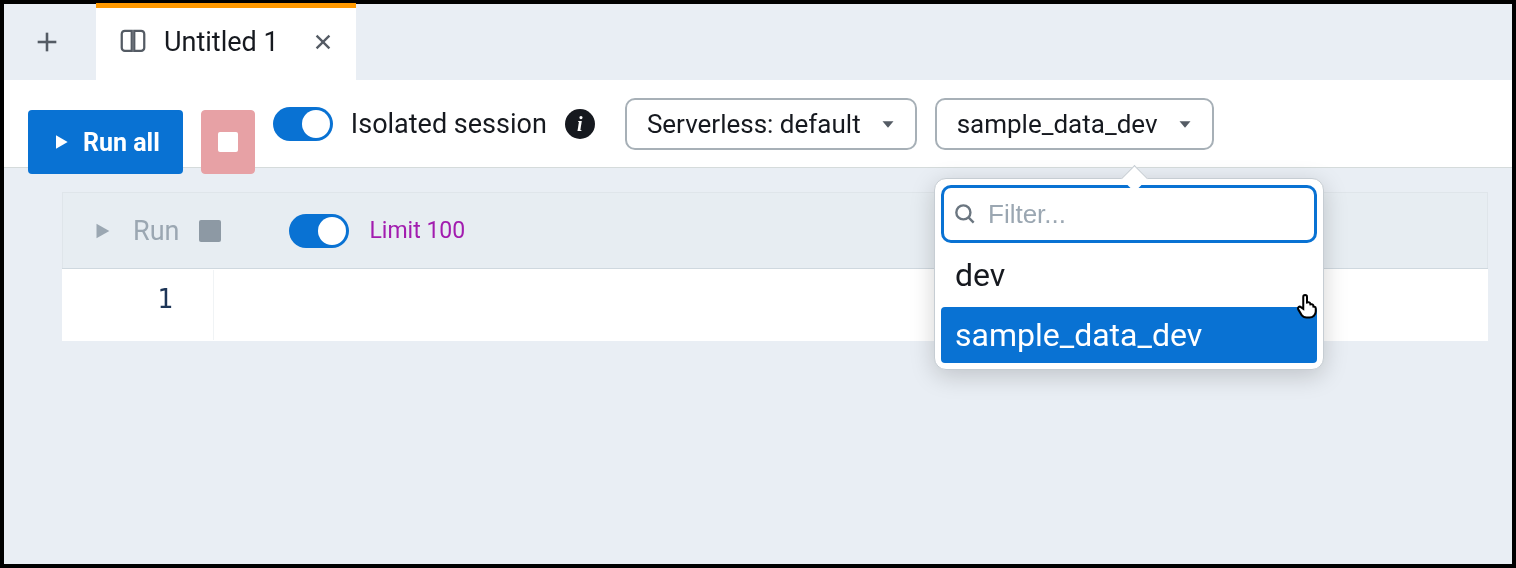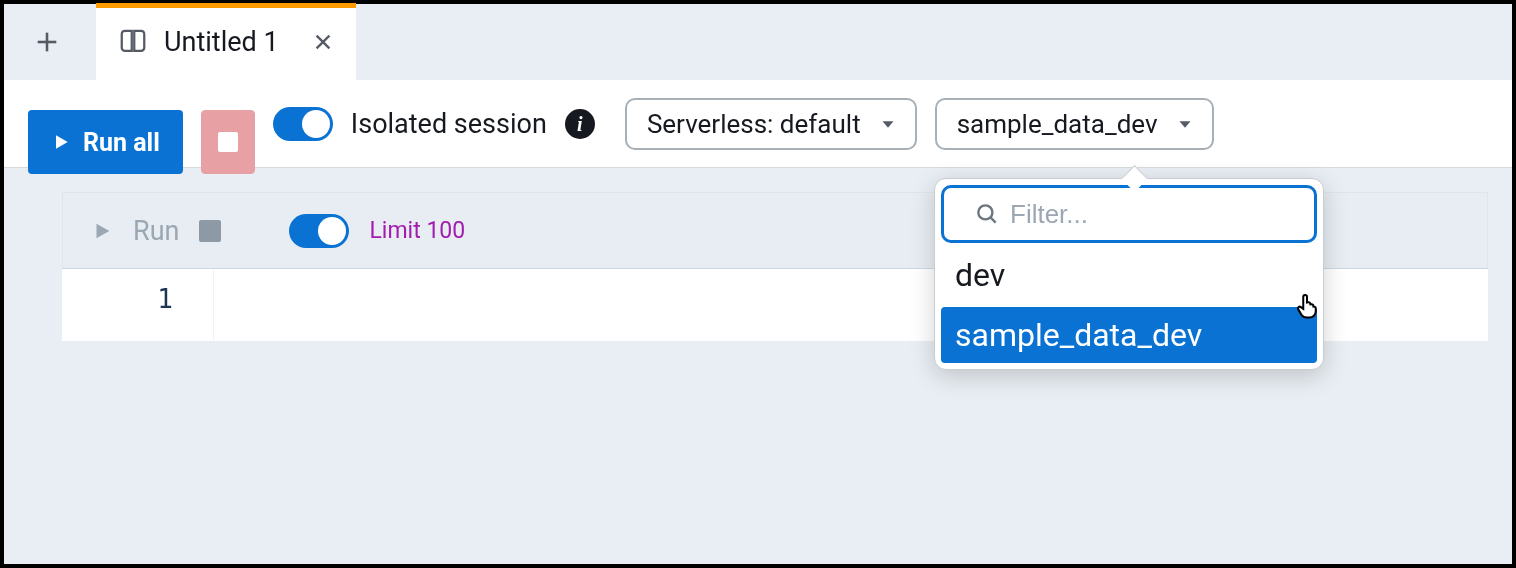--- a/index.html
+++ b/index.html
@@ -220,21 +220,21 @@
     border-left: 1px solid #c6cdd3;
     border-top: 1px solid #c6cdd3;
     transform: rotate(45deg);
   }
   .filter-box {
     border: 3px solid #0972d3;
     border-radius: 10px;
     height: 58px;
     display: flex;
     align-items: center;
-    padding: 0 30px;
+    padding: 0 8px;
     gap: 10px;
   }
   .filter-box .search-icon { color: #6b7680; display:flex; }
   .filter-box input {
     border: none; outline: none;
     font-size: 26px;
     flex: 1;
     color: #16191f;
     background: transparent;
   }

